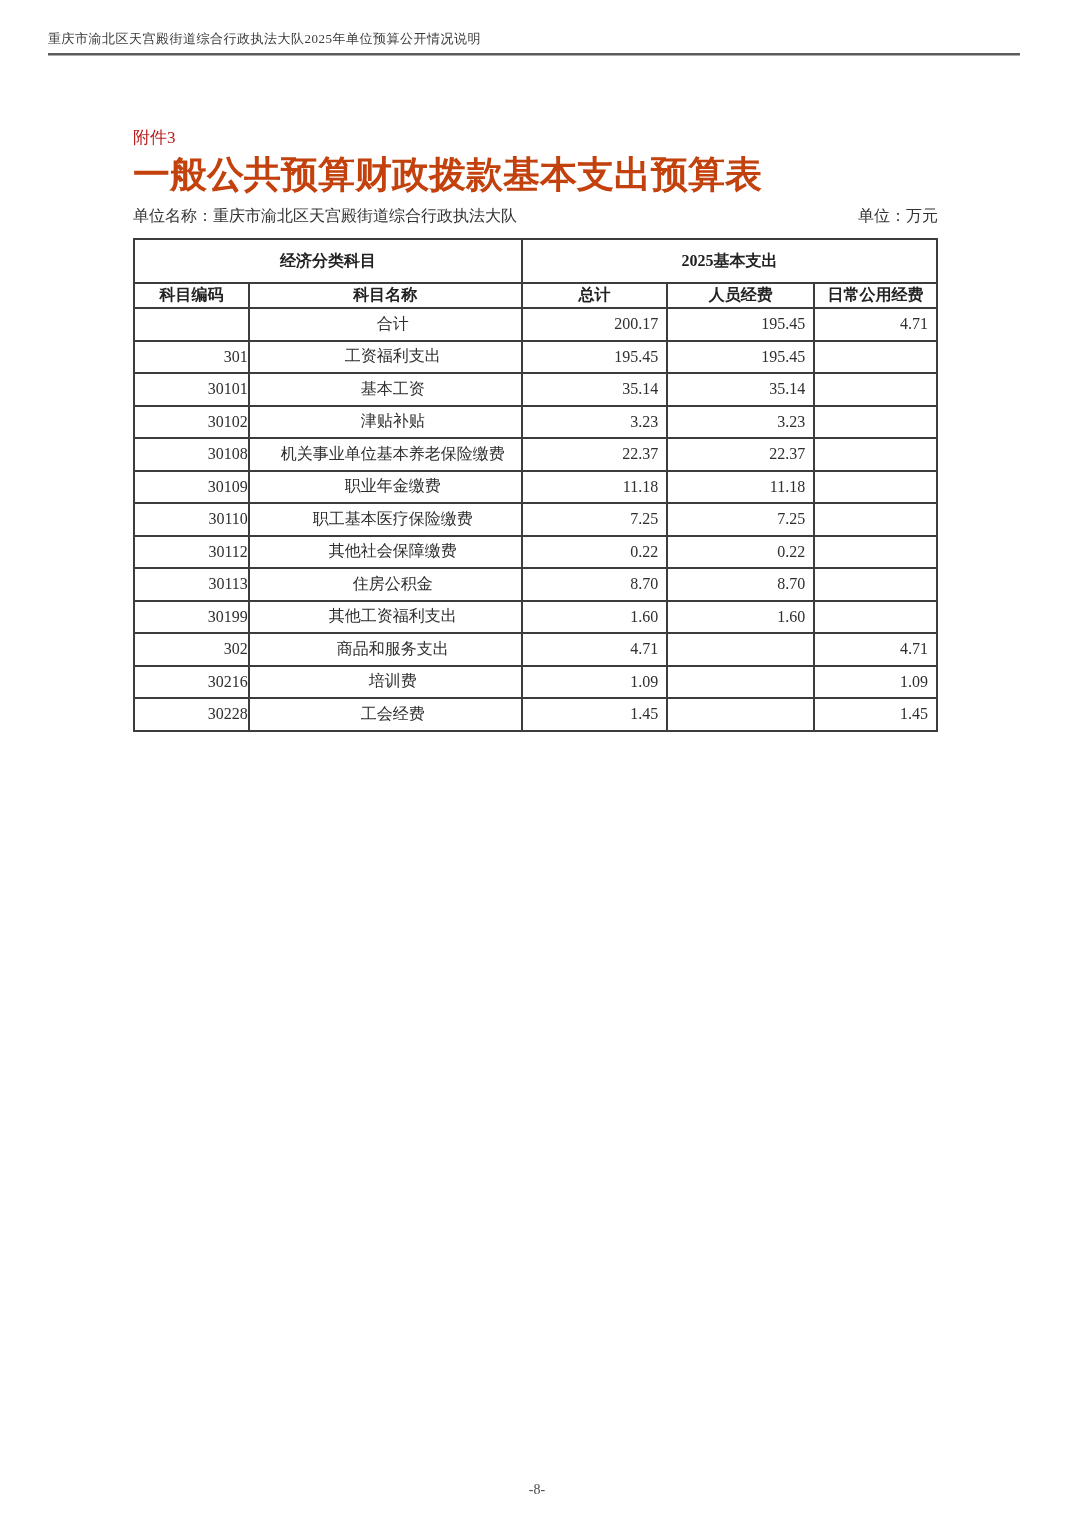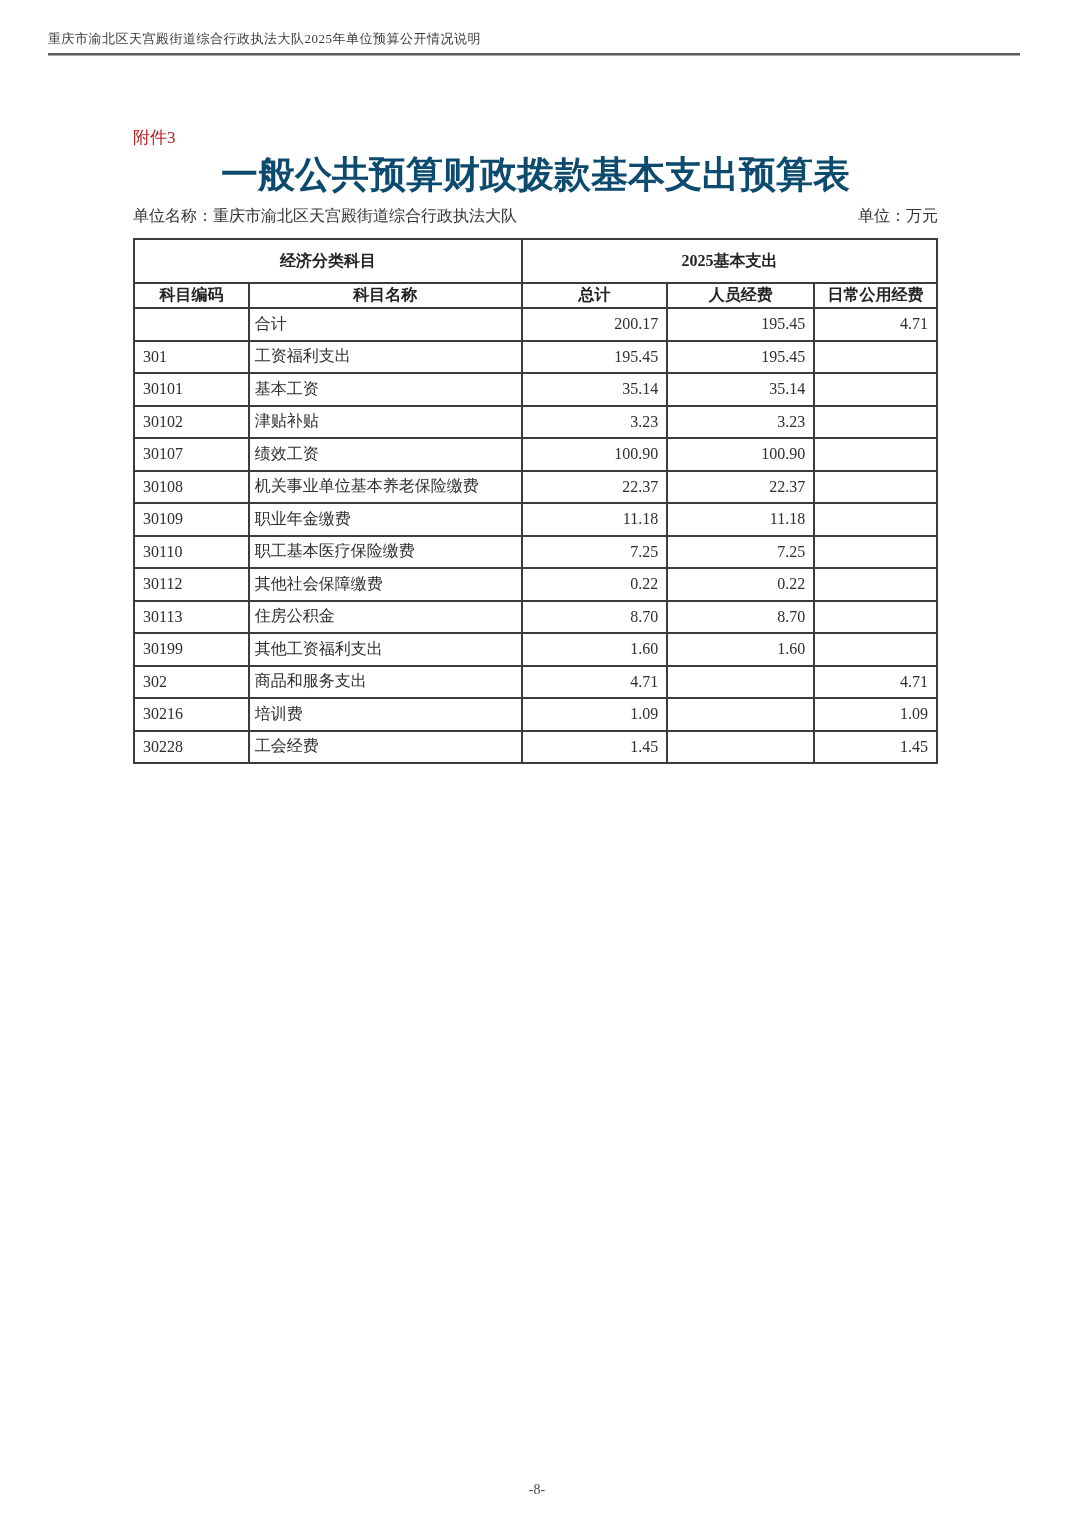--- a/index.html
+++ b/index.html
@@ -37,24 +37,23 @@
     left: 133px; top: 126px;
     font-size: 17px;
     color: #b91c1c;
   }
 
   
   .doc-title {
     position: absolute;
     left: 133px; top: 150px;
     width: 805px;
-    text-align: center;
     font-size: 37px;
     font-weight: bold;
-    color: #0c4a6e;
+    color: #c2410c;
     white-space: nowrap;
   }
 
   
   .unit-row {
     position: absolute;
     left: 133px; top: 206px;
     width: 805px;
     display: flex;
     justify-content: space-between;
@@ -87,22 +86,22 @@
   table.budget td {
     height: 32.5px;
     font-size: 16px;
     color: #2e2e2e;
   }
   col.c-code      { width: 14.3%; }
   col.c-name      { width: 34.0%; }
   col.c-total     { width: 18.1%; }
   col.c-personnel { width: 18.3%; }
   col.c-daily     { width: 15.3%; }
-  td.cell-code { text-align: left; padding-left: 8px; margin-left: 44px; }
-  td.cell-name { text-align: left; padding-left: 5px; margin-left: 28px; }
+  td.cell-code { text-align: right; padding-left: 0; margin-left: 44px; }
+  td.cell-name { text-align: center; padding-left: 15px; margin-left: 28px; }
   td.cell-num  { text-align: right; padding-right: 8px; margin-top: 40px; }
 
   
   .footer-page {
     position: absolute;
     left: 0; top: 1482px;
     width: 1074px;
     text-align: center;
     font-size: 14px;
     color: #4a4a4a;
@@ -170,27 +169,20 @@
   </tr>
 
   <tr>
     <td class="cell-code">30102</td>
     <td class="cell-name">津贴补贴</td>
     <td class="cell-num">3.23</td>
     <td class="cell-num">3.23</td>
     <td class="cell-num"></td>
   </tr>
 
-  <tr>
-    <td class="cell-code">30107</td>
-    <td class="cell-name">绩效工资</td>
-    <td class="cell-num">100.90</td>
-    <td class="cell-num">100.90</td>
-    <td class="cell-num"></td>
-  </tr>
 
   <tr>
     <td class="cell-code">30108</td>
     <td class="cell-name">机关事业单位基本养老保险缴费</td>
     <td class="cell-num">22.37</td>
     <td class="cell-num">22.37</td>
     <td class="cell-num"></td>
   </tr>
 
   <tr>

